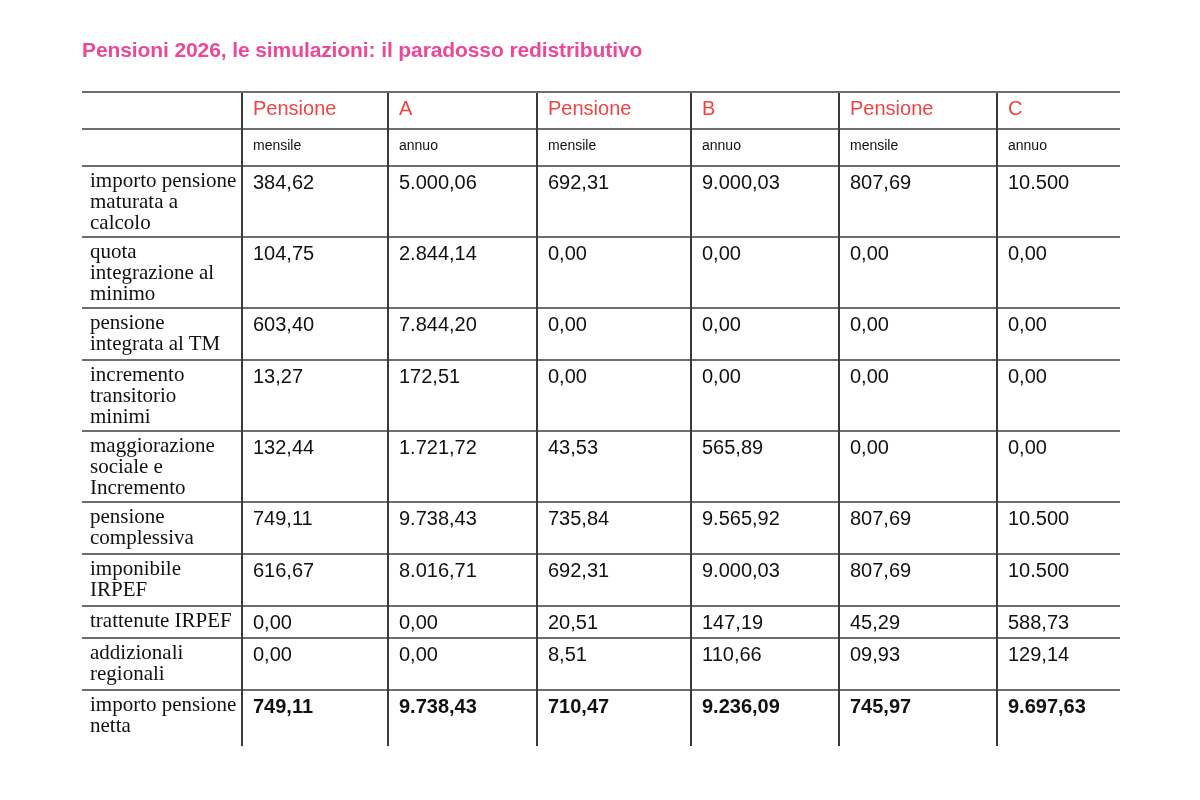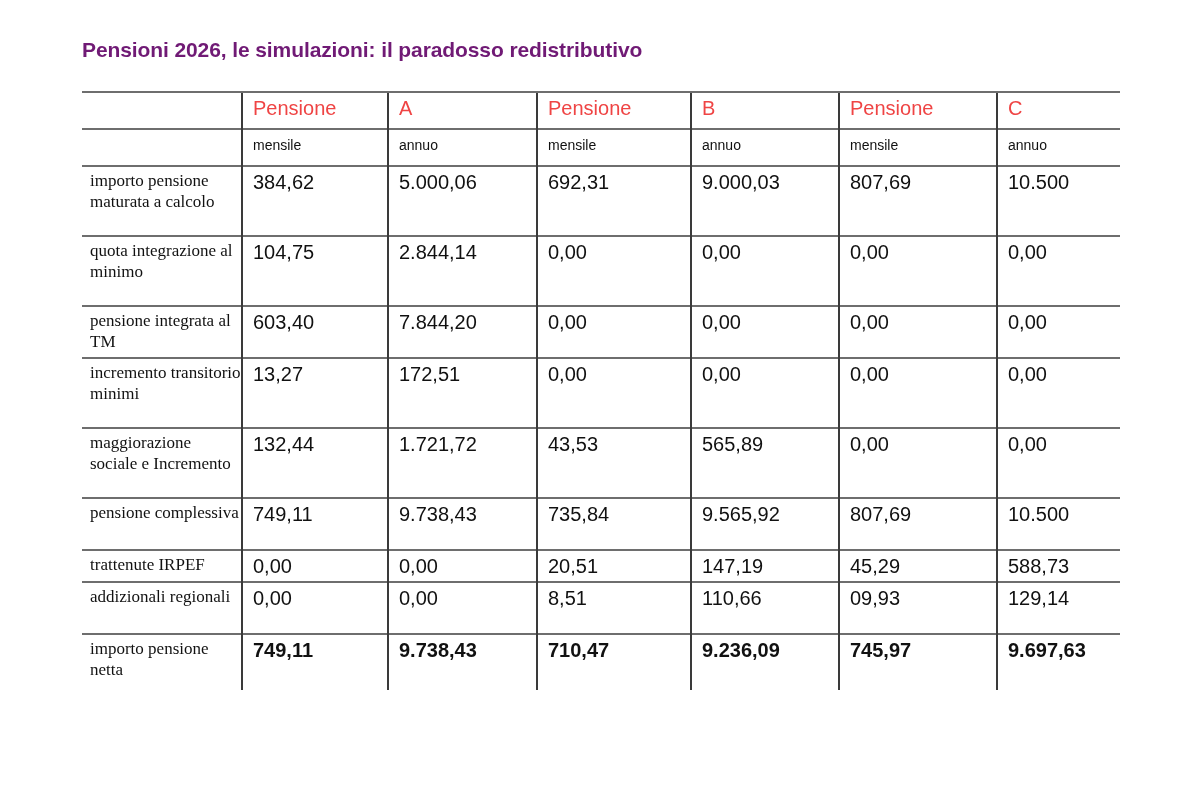--- a/index.html
+++ b/index.html
@@ -21,21 +21,21 @@
     background: #ffffff;
   }
   .page-title {
     position: absolute;
     left: 82px;
     top: 38px;
     font-family: "Liberation Sans", sans-serif;
     font-size: 21px;
     font-weight: bold;
     letter-spacing: -0.1px;
-    color: #701a75;
+    color: #ec4899;
     white-space: nowrap;
   }
   .table-wrap {
     position: absolute;
     left: 82px;
     top: 91px;
     width: 1038px;
   }
   table.sim-table {
     border-collapse: collapse;
@@ -78,21 +78,21 @@
     line-height: 25px;
     color: #111;
     height: 29px;
   }
   th.blank {
     height: 29px;
   }
   
   td.lbl {
     font-family: "Liberation Serif", serif;
-    font-size: 17px;
+    font-size: 21px;
     line-height: 21px;
     color: #111;
     padding-top: 4px;
   }
   
   td.num {
     font-family: "Liberation Sans", sans-serif;
     font-size: 20px;
     line-height: 24px;
     color: #111;
@@ -199,20 +199,29 @@
         <tr class="h2">
           <td class="lbl">pensione complessiva</td>
           <td class="num">749,11</td>
           <td class="num">9.738,43</td>
           <td class="num">735,84</td>
           <td class="num">9.565,92</td>
           <td class="num">807,69</td>
           <td class="num">10.500</td>
         </tr>
 
+        <tr class="h2">
+          <td class="lbl">imponibile IRPEF</td>
+          <td class="num">616,67</td>
+          <td class="num">8.016,71</td>
+          <td class="num">692,31</td>
+          <td class="num">9.000,03</td>
+          <td class="num">807,69</td>
+          <td class="num">10.500</td>
+        </tr>
 
         <tr class="h1">
           <td class="lbl">trattenute IRPEF</td>
           <td class="num">0,00</td>
           <td class="num">0,00</td>
           <td class="num">20,51</td>
           <td class="num">147,19</td>
           <td class="num">45,29</td>
           <td class="num">588,73</td>
         </tr>

